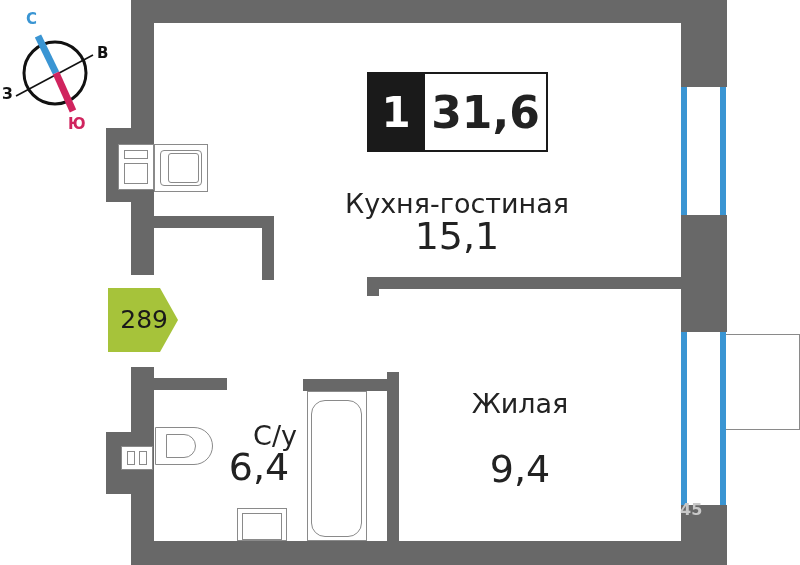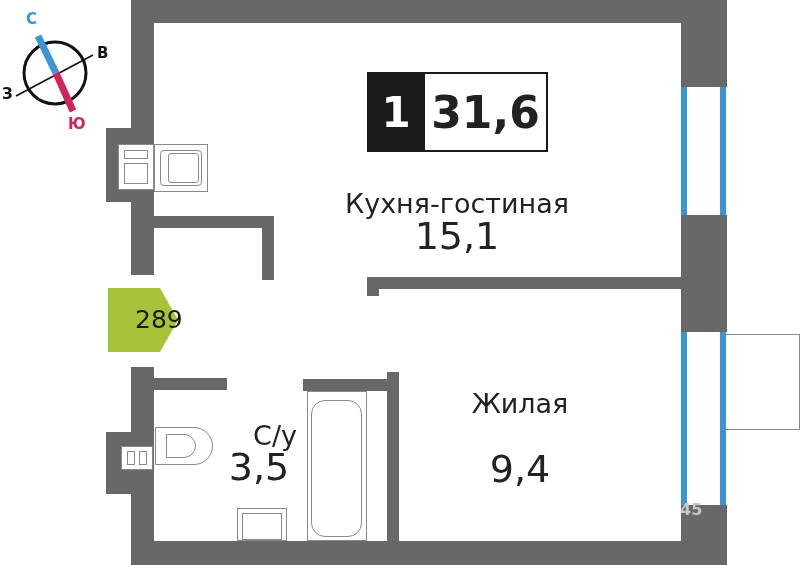--- a/index.html
+++ b/index.html
@@ -8,21 +8,21 @@
     .wall { position: absolute; background: #686868; }
     .win-glass { position: absolute; background: #3a95d3; }
     .fixture { position: absolute; border: 1.3px solid #8a8a8a; background: #fff; box-sizing: border-box; }
     .label { position: absolute; color: #222; text-align: center; white-space: nowrap; }
     .room-name { font-size: 27px; line-height: 32px; }
     .room-area { font-size: 38px; line-height: 34px; }
     .badge { position: absolute; display: flex; }
     .badge-rooms { background: #1a1a1a; color: #fff; font-weight: bold; font-size: 42px; width: 58px; height: 80px; display: flex; align-items: center; justify-content: center; }
     .badge-area { background: #fff; border: 2px solid #1a1a1a; border-left: none; box-sizing: border-box; color: #222; font-weight: bold; font-size: 44px; width: 123px; height: 80px; display: flex; align-items: center; justify-content: center; }
     .apt-tag { position: absolute; left: 108px; top: 288px; width: 72px; height: 64px; }
-    .apt-tag span { position: absolute; left: 4px; top: 0; width: 56px; height: 64px; line-height: 64px; text-align: left; font-size: 25px; color: #1a1a1a; margin-left: 23px; }
+    .apt-tag span { position: absolute; left: 4px; top: 0; width: 56px; height: 64px; line-height: 64px; text-align: right; font-size: 25px; color: #1a1a1a; }
     .compass { position: absolute; left: 0; top: 0; width: 120px; height: 140px; }
     .compass-letter { position: absolute; font-size: 15px; font-weight: bold; }
     .watermark { position: absolute; left: 680px; top: 500px; font-size: 16px; color: #c8c8c8; font-weight: bold; }
   </style>
 </head>
 <body>
 
 <div class="plan">
 
   <div class="compass">
@@ -104,19 +104,19 @@
       <polygon points="0,0 52,0 70,32 52,64 0,64" fill="#a6c33a"></polygon>
     </svg>
     <span>289</span>
   </div>
 
   <div class="label room-name" style="left:330px;top:188px;width:254px;">Кухня-гостиная</div>
   <div class="label room-area" style="left:410px;top:219px;width:94px;">15,1</div>
 
 
   <div class="label room-name" style="left:221px;top:420px;width:76px;text-align:right;">С/у</div>
-  <div class="label room-area" style="left:221px;top:450px;width:76px;">3,5</div>
+  <div class="label room-area" style="left:221px;top:450px;width:76px;">6,4</div>
 
   <div class="label room-name" style="left:455px;top:388px;width:130px;">Жилая</div>
   <div class="label room-area" style="left:475px;top:452px;width:90px;">9,4</div>
 
   <div class="watermark">45</div>
 </div>
 
 </body></html>

